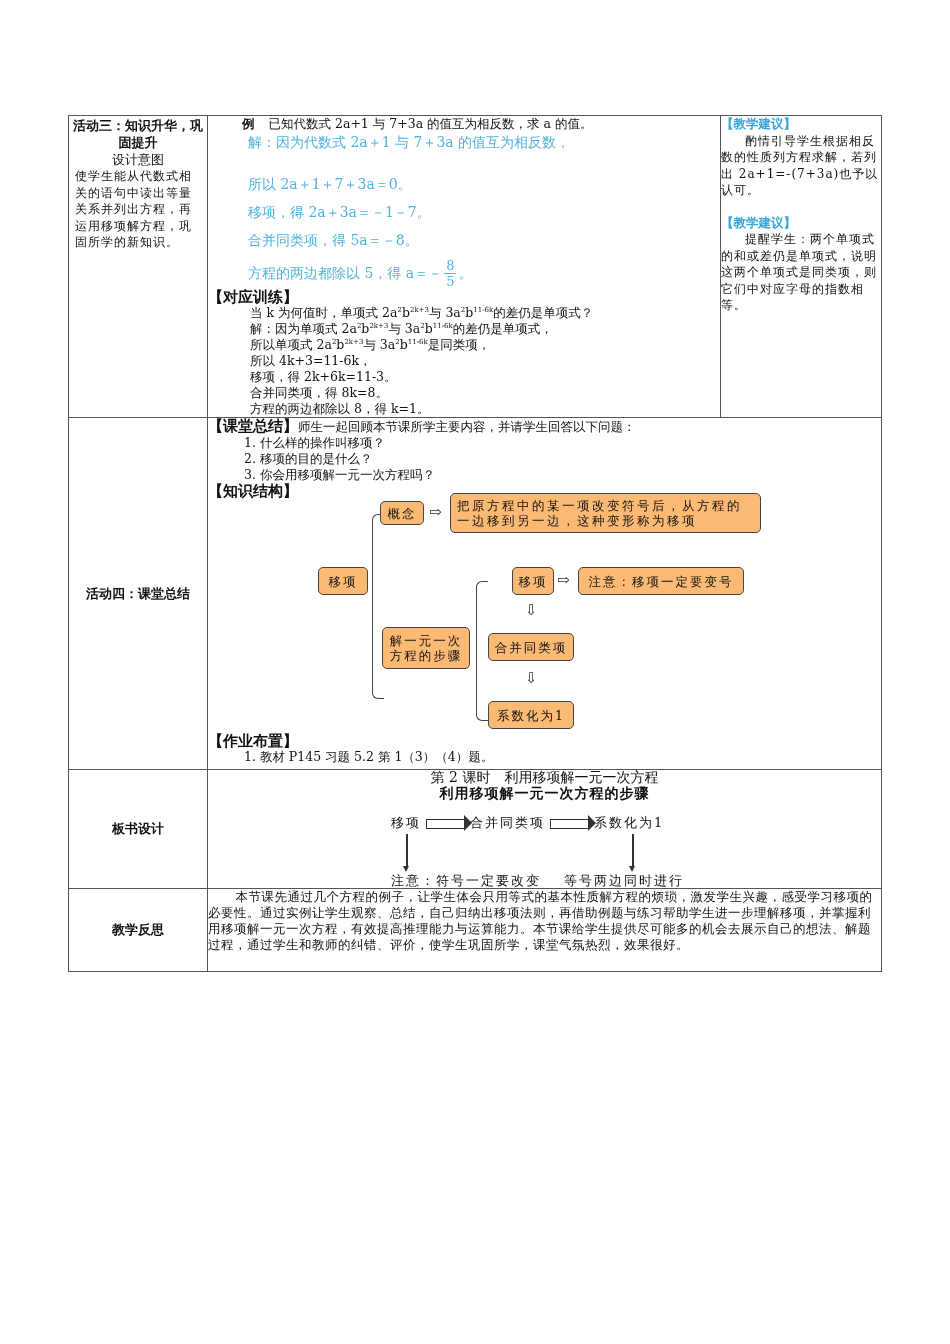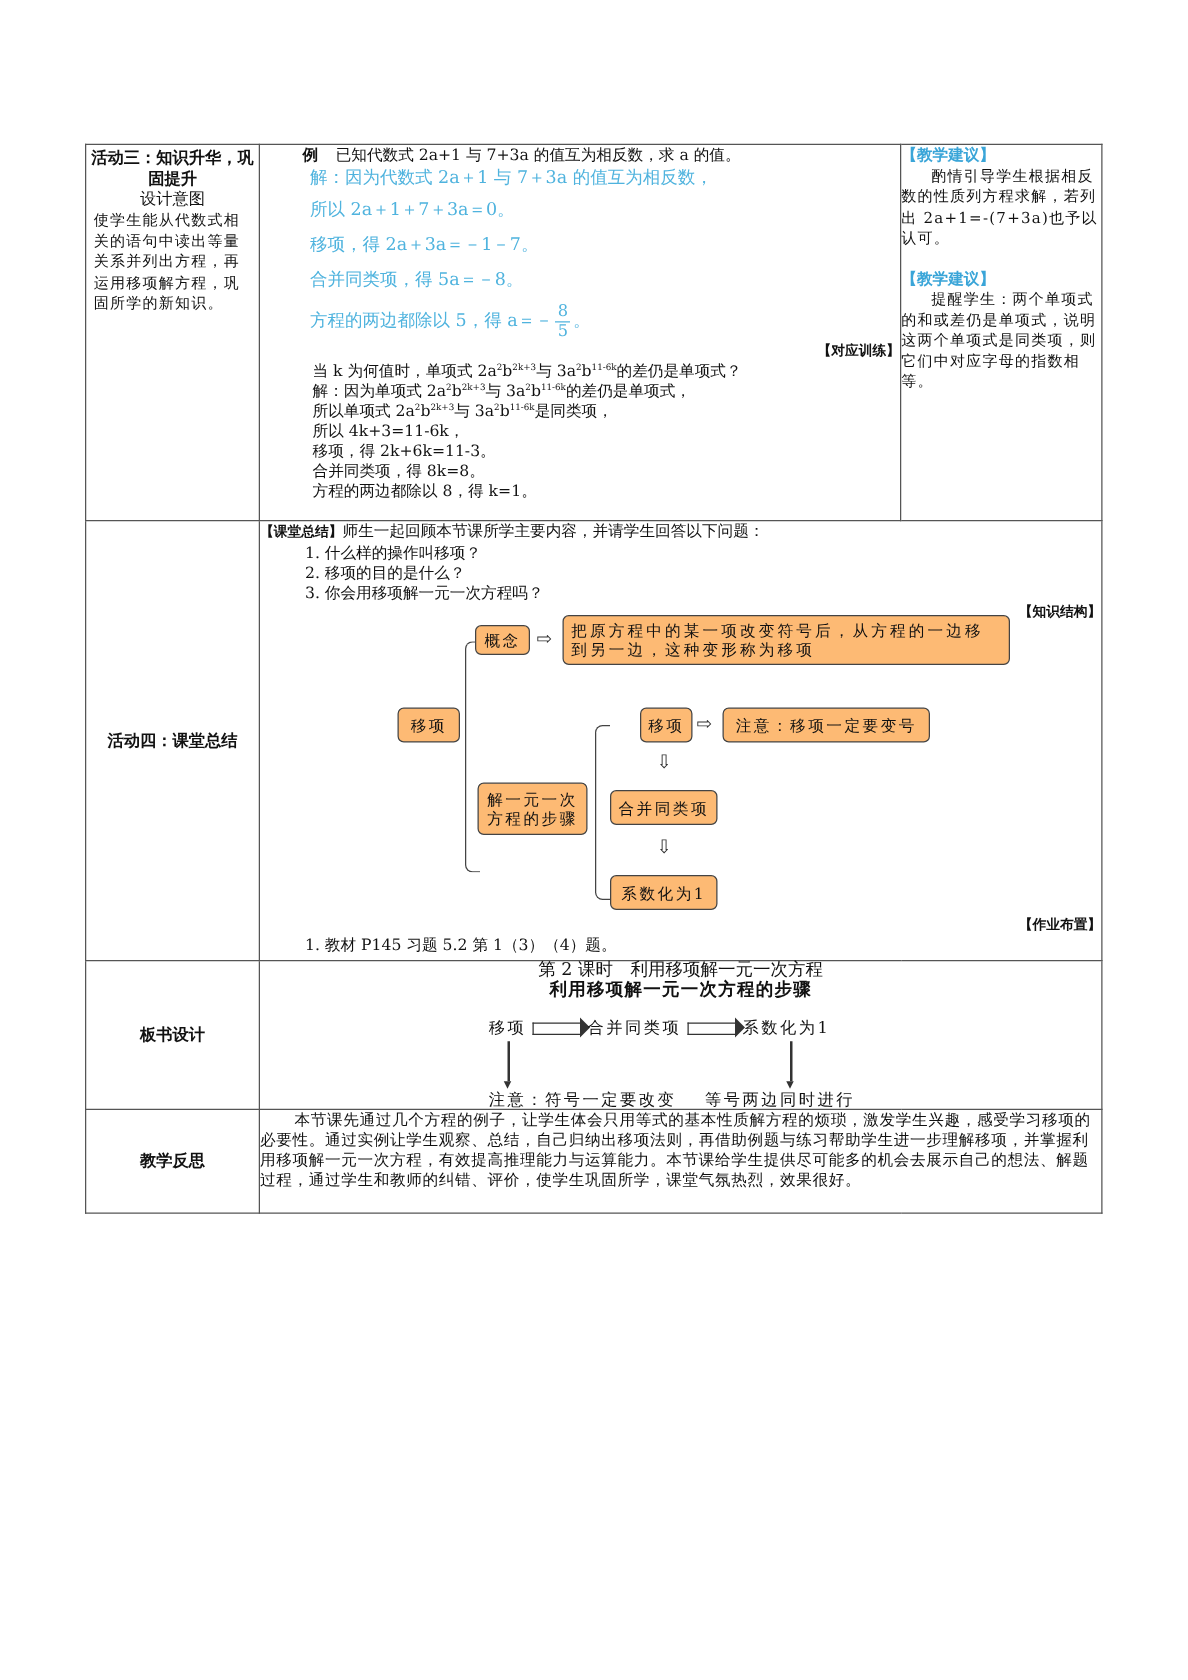--- a/index.html
+++ b/index.html
@@ -14,21 +14,21 @@
   .design-label { text-align:center; font-size:13px; line-height:16px; }
   .design-text { font-size:12px; line-height:16.5px; padding:0 4px 0 6px; letter-spacing:1px; }
   .row-label { font-size:13px; text-align:center; vertical-align:middle !important; }
   .main { padding:2px 6px 0 8px; font-size:12.5px; line-height:16px; }
   .example-line { padding-left:34px; }
   .example-kw { font-family:"DejaVu Sans","Liberation Sans",sans-serif; font-weight:bold; margin-right:14px; }
   .sol { color:#4fb3de; font-size:14px; line-height:20px; padding-left:40px; }
   .sol .l { margin-bottom:8px; }
   .frac { display:inline-block; vertical-align:middle; text-align:center; font-size:13px; line-height:15px; margin:0 2px; }
   .frac .num { border-bottom:1px solid #4fb3de; padding:0 2px; }
-  .sect { font-family:Liberation Serif, serif; font-weight:bold; font-size:11px;text-align:right; }
+  .sect { font-family:Liberation Serif, serif; font-weight:bold; font-size:15px; }
   .indent1 { padding-left:36px; }
   .indent2 { padding-left:42px; }
   sup { font-size:7px; line-height:0; }
   .side { padding:2px 6px 0 8px; font-size:12px; line-height:16.5px; letter-spacing:1px; }
   .side .hd { color:#3aa5d8; font-family:"DejaVu Sans","Liberation Sans",sans-serif; font-weight:bold; font-size:12.5px; letter-spacing:0; }
   .side p { margin:0; text-indent:2em; }
   .gap { height:16px; }
   
   .kmap { position:relative; height:228px; margin-left:-8px; }
   .box { position:absolute; border:1.5px solid #444; border-radius:5px; background:#fdba74; font-size:12.5px; line-height:15px; letter-spacing:2px; display:flex; align-items:center; justify-content:center; text-align:center; box-sizing:border-box; }
@@ -64,21 +64,21 @@
     <td>
       <div class="act-title bold-sans">活动三：知识升华，巩固提升</div>
       <div class="design-label">设计意图</div>
       <div class="design-text">使学生能从代数式相关的语句中读出等量关系并列出方程，再运用移项解方程，巩固所学的新知识。</div>
     </td>
     <td class="main">
       <div class="example-line">
         <span class="example-kw">例</span><span>已知代数式 2a+1 与 7+3a 的值互为相反数，求 a 的值。</span>
       </div>
       <div class="sol">
-        <div class="l" style="margin-bottom:6px">解：因为代数式 2a＋1 与 7＋3a 的值互为相反数，</div>
+        <div class="l" style="margin-bottom:22px">解：因为代数式 2a＋1 与 7＋3a 的值互为相反数，</div>
         <div class="l">所以 2a＋1＋7＋3a＝0。</div>
         <div class="l">移项，得 2a＋3a＝－1－7。</div>
         <div class="l">合并同类项，得 5a＝－8。</div>
         <div class="l" style="margin-top:4px;margin-bottom:0">
           <span>方程的两边都除以 5，得 a＝－</span><span class="frac"><div class="num">8</div><div>5</div></span><span>。</span>
         </div>
       </div>
       <div class="sect">【对应训练】</div>
       <div class="indent2">
         <span>当 k 为何值时，单项式 2a</span><sup>2</sup><span>b</span><sup>2k+3</sup><span>与 3a</span><sup>2</sup><span>b</span><sup>11-6k</sup><span>的差仍是单项式？</span>
@@ -110,21 +110,21 @@
       <div class="indent1">1. 什么样的操作叫移项？</div>
       <div class="indent1">2. 移项的目的是什么？</div>
       <div class="indent1">3. 你会用移项解一元一次方程吗？</div>
       <div class="sect">【知识结构】</div>
 
       <div class="kmap">
         <div class="box" style="left:118px;top:68px;width:50px;height:28px;">移项</div>
         <div class="brace" style="left:172px;top:15px;width:12px;height:185px;"></div>
         <div class="box" style="left:180px;top:2px;width:44px;height:24px;">概念</div>
         <div class="arrow-r" style="left:229px;top:6px;">⇨</div>
-        <div class="box left" style="left:250px;top:-6px;width:358px;height:40px;letter-spacing:2.5px;">把原方程中的某一项改变符号后，从方程的一边移到另一边，这种变形称为移项</div>
+        <div class="box left" style="left:250px;top:-6px;width:311px;height:40px;letter-spacing:2.5px;">把原方程中的某一项改变符号后，从方程的一边移到另一边，这种变形称为移项</div>
         <div class="box" style="left:182px;top:128px;width:88px;height:42px;">解一元一次方程的步骤</div>
         <div class="brace" style="left:276px;top:82px;width:12px;height:140px;"></div>
         <div class="box" style="left:312px;top:68px;width:42px;height:28px;">移项</div>
         <div class="arrow-r" style="left:357px;top:74px;">⇨</div>
         <div class="box" style="left:378px;top:68px;width:166px;height:28px;">注意：移项一定要变号</div>
         <div class="arrow-d" style="left:325px;top:104px;">⇩</div>
         <div class="box" style="left:288px;top:134px;width:86px;height:28px;">合并同类项</div>
         <div class="arrow-d" style="left:325px;top:172px;">⇩</div>
         <div class="box" style="left:288px;top:202px;width:86px;height:28px;">系数化为1</div>
       </div>

